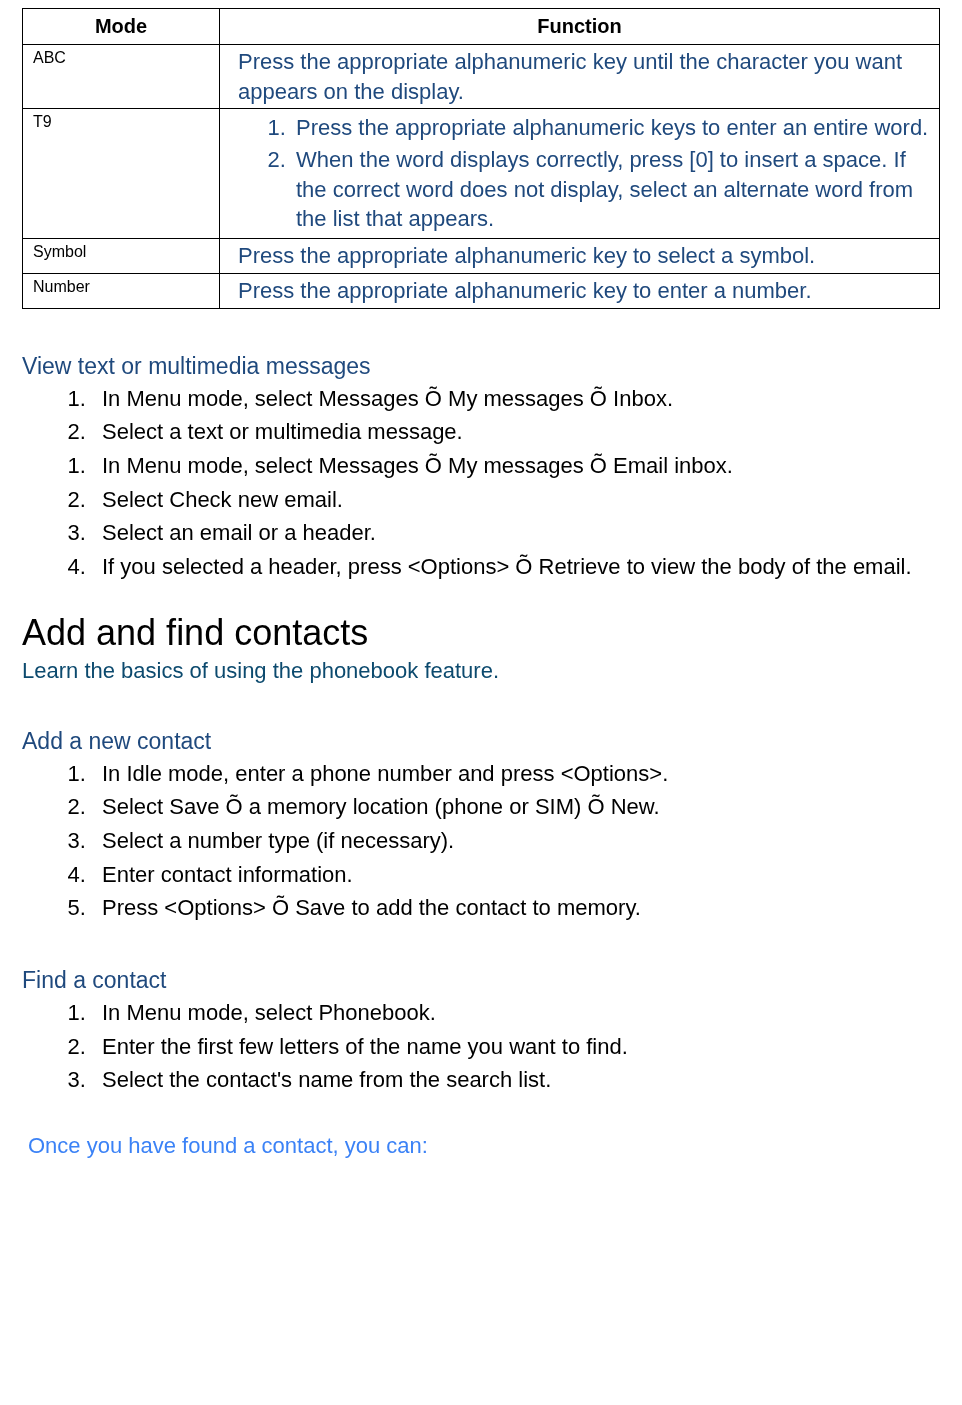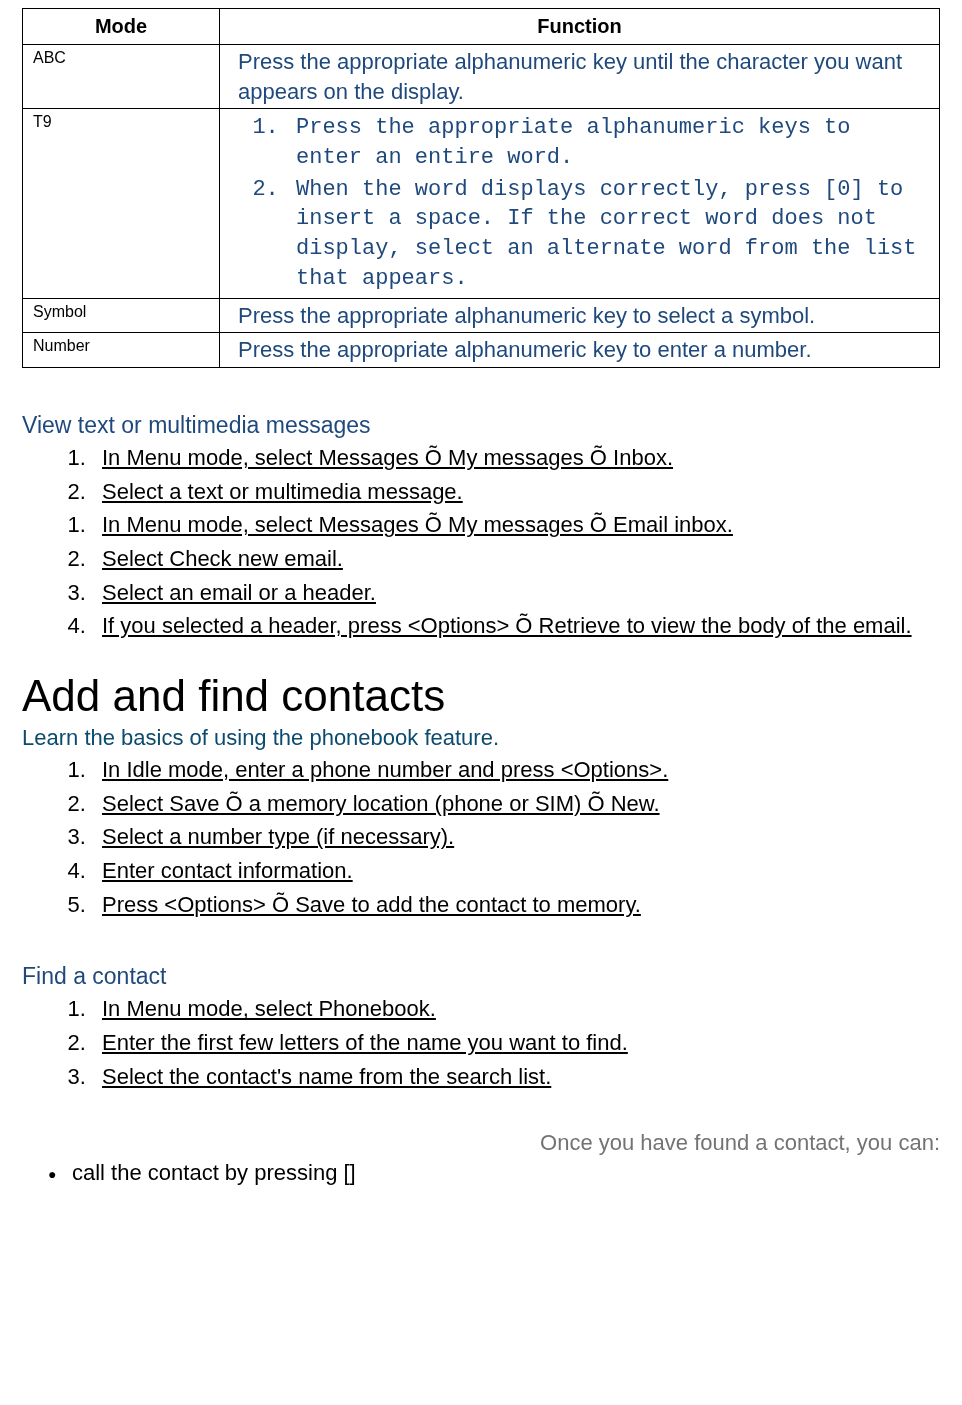--- a/index.html
+++ b/index.html
@@ -44,57 +44,54 @@
     line-height: 1.35;
   }
   ol.inner {
     margin: 0;
     padding-left: 54px;
     color: #1F497D;
   }
   ol.inner li {
     padding-left: 4px;
     margin: 2px 0;
-    font-family: Liberation Mono, monospace;
   }
   .sec-head {
     color: #1F497D;
     font-size: 23px;
     margin-top: 44px;
     margin-bottom: 4px;
   }
   ol.steps {
     margin: 4px 0 0 0;
     padding-left: 70px;
     font-size: 22px;
     color: #000;
   }
   ol.steps li {
     padding-left: 10px;
     margin: 4px 0;
     line-height: 1.35;
-    text-decoration: underline;
   }
   h1.big {
-    font-size: 44px;
+    font-size: 36px;
     font-weight: normal;
     margin: 30px 0 0 0;
     color: #000;
   }
   .subtitle {
     font-size: 22px;
     margin: 4px 0 0 0;
     color: #0c4a6e;
   }
   .para {
     font-size: 22px;
     margin-top: 38px;
     margin-left: 6px;
-    color: #737373;
-    text-align: right;
+    color: #3b82f6;
   }
   ul.bullets {
     list-style: none;
     margin: 4px 0 0 0;
     padding-left: 50px;
     font-size: 22px;
     color: #000;
   }
   ul.bullets li::before {
     content: "\25CF";
@@ -149,33 +146,31 @@
   <ol class="steps">
     <li>In Menu mode, select Messages Õ My messages Õ Email inbox.</li>
     <li>Select Check new email.</li>
     <li>Select an email or a header.</li>
     <li>If you selected a header, press &lt;Options&gt; Õ Retrieve to view the body of the email.</li>
   </ol>
 
   <h1 class="big">Add and find contacts</h1>
   <div class="subtitle">Learn the basics of using the phonebook feature.</div>
 
+  <div class="sec-head">Add a new contact</div>
   <ol class="steps">
     <li>In Idle mode, enter a phone number and press &lt;Options&gt;.</li>
     <li>Select Save Õ a memory location (phone or SIM) Õ New.</li>
     <li>Select a number type (if necessary).</li>
     <li>Enter contact information.</li>
     <li>Press &lt;Options&gt; Õ Save to add the contact to memory.</li>
   </ol>
 
   <div class="sec-head">Find a contact</div>
   <ol class="steps">
     <li>In Menu mode, select Phonebook.</li>
     <li>Enter the first few letters of the name you want to find.</li>
     <li>Select the contact's name from the search list.</li>
   </ol>
 
   <div class="para">Once you have found a contact, you can:</div>
-  <ul class="bullets">
-    <li>call the contact by pressing []</li>
-  </ul>
 
 </div>
 
 </body></html>

